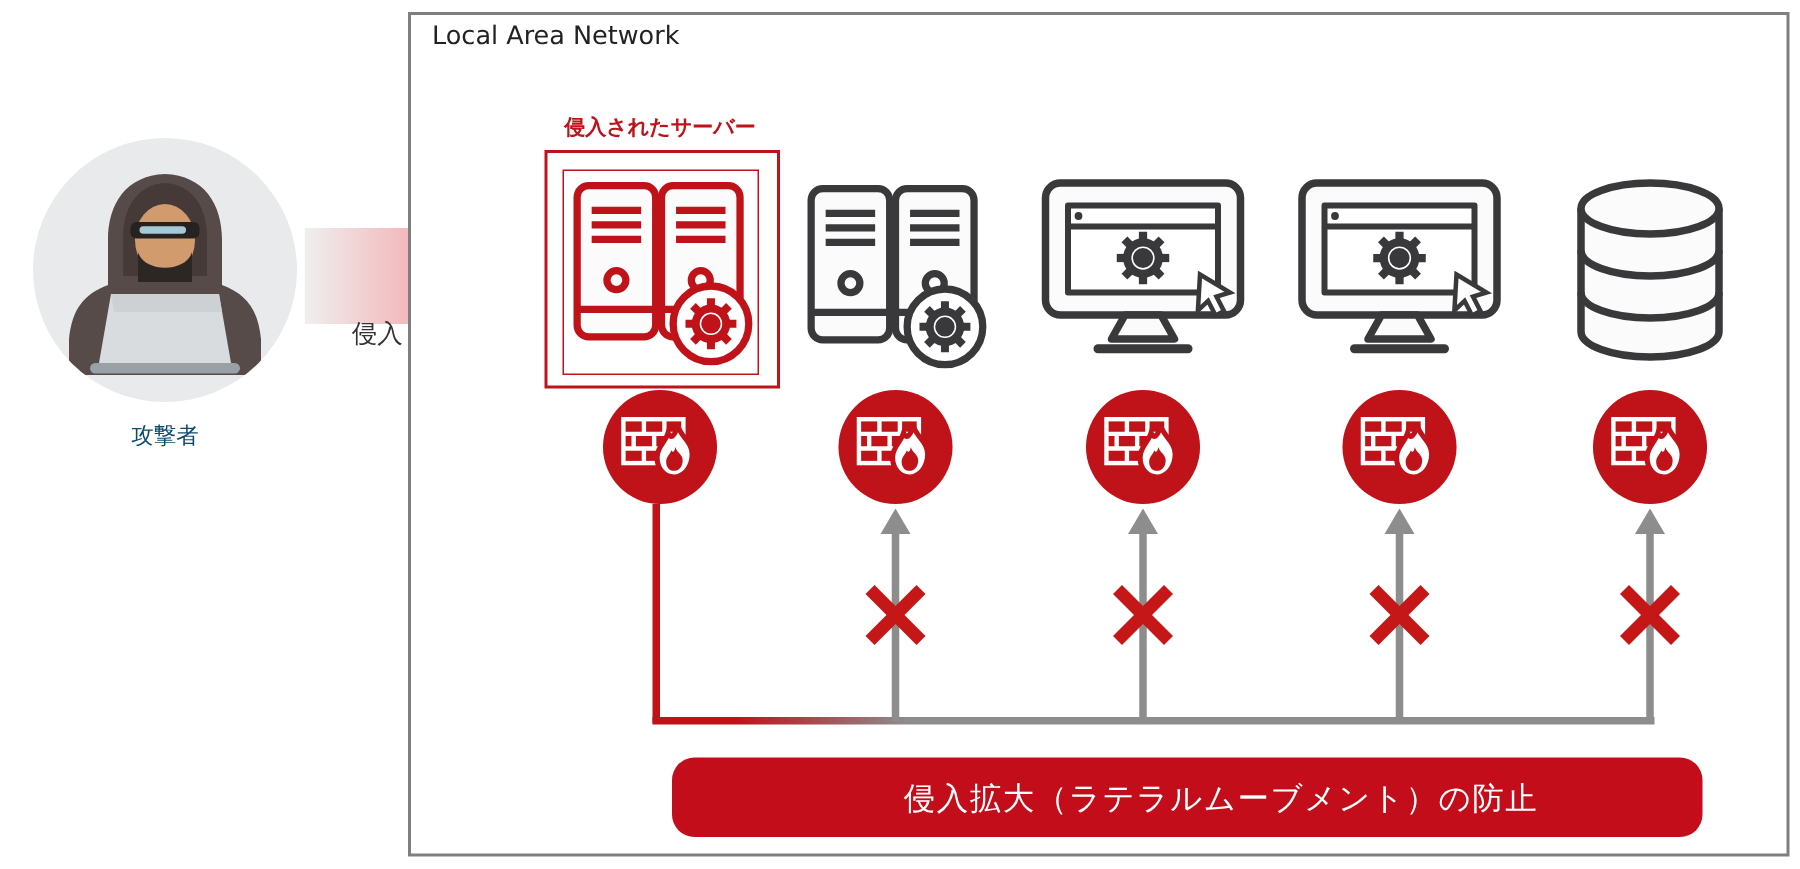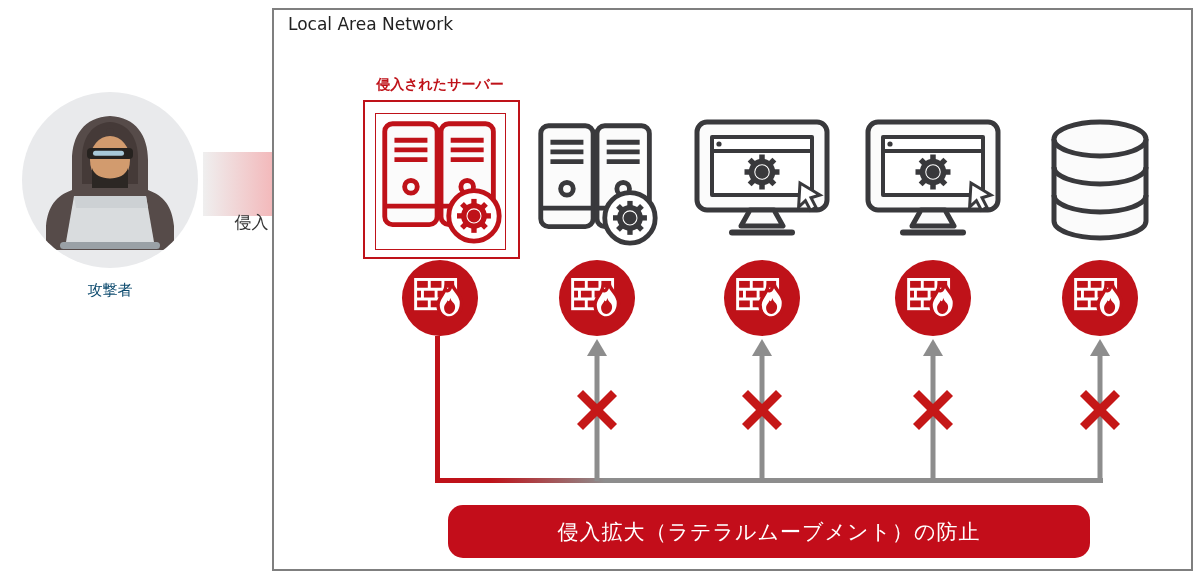--- a/index.html
+++ b/index.html
@@ -16,21 +16,21 @@
   
   .comp-frame{left:363px;top:100px;width:153px;height:155px;border:2px solid #bf1219;}
   .comp-inner{left:375px;top:113px;width:129px;height:135px;border:1px solid #bf1219;}
   .comp-label{left:350px;top:76px;width:180px;text-align:center;font-size:14px;font-weight:bold;color:#bf1219;}
   
   .red-vline{left:435px;top:336px;width:5px;height:146px;background:#bf1219;}
   .hline{left:435px;top:478px;width:668px;height:5px;
          background:linear-gradient(to right,#bf1219 0px,#bf1219 55px,#8d8d8d 170px,#8d8d8d 100%);}
   
   .banner{left:448px;top:505px;width:642px;height:53px;background:#c30d1a;border-radius:15px;
-          display:flex;align-items:center;justify-content:center;}
+          display:flex;align-items:center;justify-content:center;padding-left:45px;}
   .banner span{color:#fff;font-size:21px;letter-spacing:1px;}
   svg{display:block;}
 </style>
 </head>
 <body>
 
 <div id="stage">
 
   <svg width="0" height="0" style="position:absolute">
     <defs>

